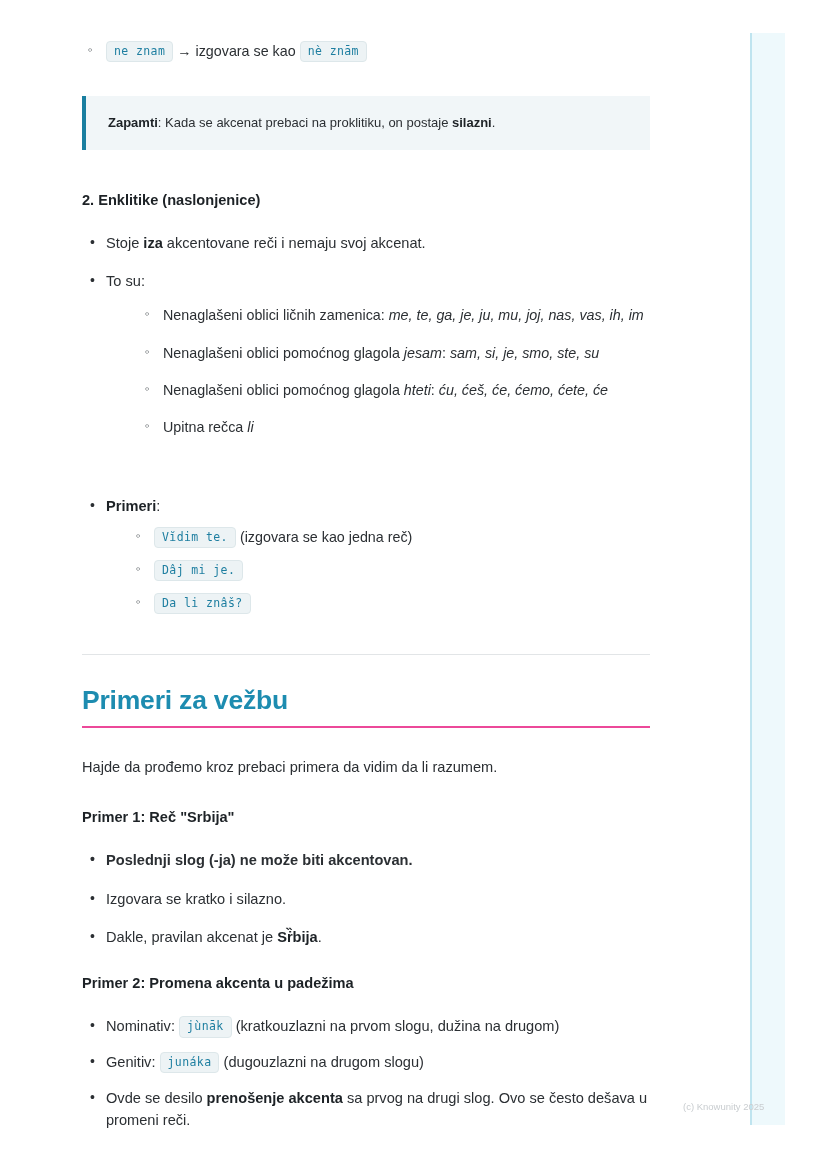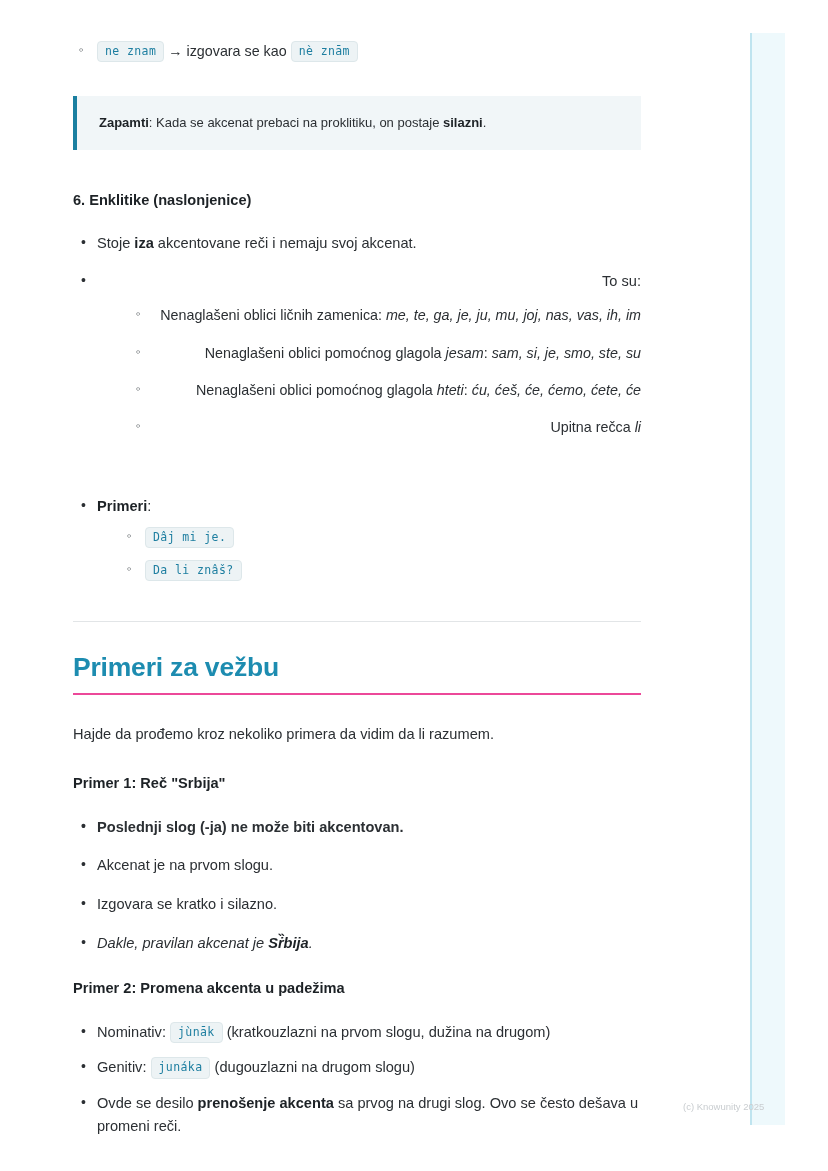--- a/index.html
+++ b/index.html
@@ -13,21 +13,21 @@
     position: relative;
     overflow: hidden;
     font-family: "Liberation Sans", sans-serif;
     color: #2b2f33;
     -webkit-font-smoothing: antialiased;
   }
 
   
   #doc {
     position: absolute;
-    left: 4px; top: 0;
+    left: 13px; top: 0;
     width: 752px;
     height: 835px;
     background: #ffffff;
     box-sizing: border-box;
     padding: 12px;
   }
   .content {
     position: absolute;
     left: 69px;
     top: 0;
@@ -191,30 +191,30 @@
     </ul>
 
     <div class="spacer-34"></div>
 
     <div class="callout">
       <strong>Zapamti</strong><span>: </span><span>Kada se akcenat prebaci na proklitiku, on postaje </span><strong>silazni</strong><span>.</span>
     </div>
 
     <div class="spacer-40"></div>
 
-    <h3 class="sub-head">6. Enklitike (naslonjenice)</h3>
+    <h3 class="sub-head">2. Enklitike (naslonjenice)</h3>
 
     <div class="spacer-22"></div>
 
     <ul>
       <li class="l1">
         <span>Stoje </span><strong>iza</strong><span> akcentovane reči i nemaju svoj akcenat.</span>
       </li>
 
-      <li class="l1" style="margin-bottom:0;text-align:right;">
+      <li class="l1" style="margin-bottom:0;">
         <span>To su:</span>
         <ul class="sub">
           <li class="l2">
             <span>Nenaglašeni oblici ličnih zamenica: </span><em>me, te, ga, je, ju, mu, joj, nas, vas, ih, im</em>
           </li>
           <li class="l2">
             <span>Nenaglašeni oblici pomoćnog glagola </span><em>jesam</em><span>: </span><em>sam, si, je, smo, ste, su</em>
           </li>
           <li class="l2">
             <span>Nenaglašeni oblici pomoćnog glagola </span><em>hteti</em><span>: </span><em>ću, ćeš, će, ćemo, ćete, će</em>
@@ -226,58 +226,59 @@
       </li>
     </ul>
 
     <div class="spacer-24"></div>
 
     <ul>
       <li class="l1" style="margin-bottom:0;margin-top:32px;">
         <strong>Primeri</strong><span>:</span>
         <ul class="sub2" style="margin-top:8px;">
           <li class="l2" style="margin-bottom:11px;">
+            <code class="chip">Vĭdim te.</code>
+            <span>(izgovara se kao jedna reč)</span>
+          </li>
+          <li class="l2" style="margin-bottom:11px;">
             <code class="chip">Dâj mi je.</code>
           </li>
           <li class="l2" style="margin-bottom:0;">
             <code class="chip">Da li znâš?</code>
           </li>
         </ul>
       </li>
     </ul>
 
     <div class="spacer-40"></div>
 
     <hr class="divider">
 
     <div class="spacer-30"></div>
 
     <h1 class="section-title">Primeri za vežbu</h1>
 
     <div class="spacer-28"></div>
 
-    <p class="para">Hajde da prođemo kroz nekoliko primera da vidim da li razumem.</p>
+    <p class="para">Hajde da prođemo kroz prebaci primera da vidim da li razumem.</p>
 
     <div class="spacer-28"></div>
 
     <h3 class="sub-head">Primer 1: Reč "Srbija"</h3>
 
     <div class="spacer-22"></div>
 
     <ul>
       <li class="l1" style="margin-bottom:16px;font-weight:bold;">
         <span>Poslednji slog (-ja) ne može biti akcentovan.</span>
       </li>
       <li class="l1" style="margin-bottom:16px;">
-        <span>Akcenat je na prvom slogu.</span>
-      </li>
-      <li class="l1" style="margin-bottom:16px;">
         <span>Izgovara se kratko i silazno.</span>
       </li>
-      <li class="l1" style="margin-bottom:0;font-style:italic;">
+      <li class="l1" style="margin-bottom:0;">
         <span>Dakle, pravilan akcenat je </span><strong>Sṙ̏bija</strong><span>.</span>
       </li>
     </ul>
 
     <div class="spacer-24"></div>
 
     <h3 class="sub-head">Primer 2: Promena akcenta u padežima</h3>
 
     <div class="spacer-22"></div>
 

